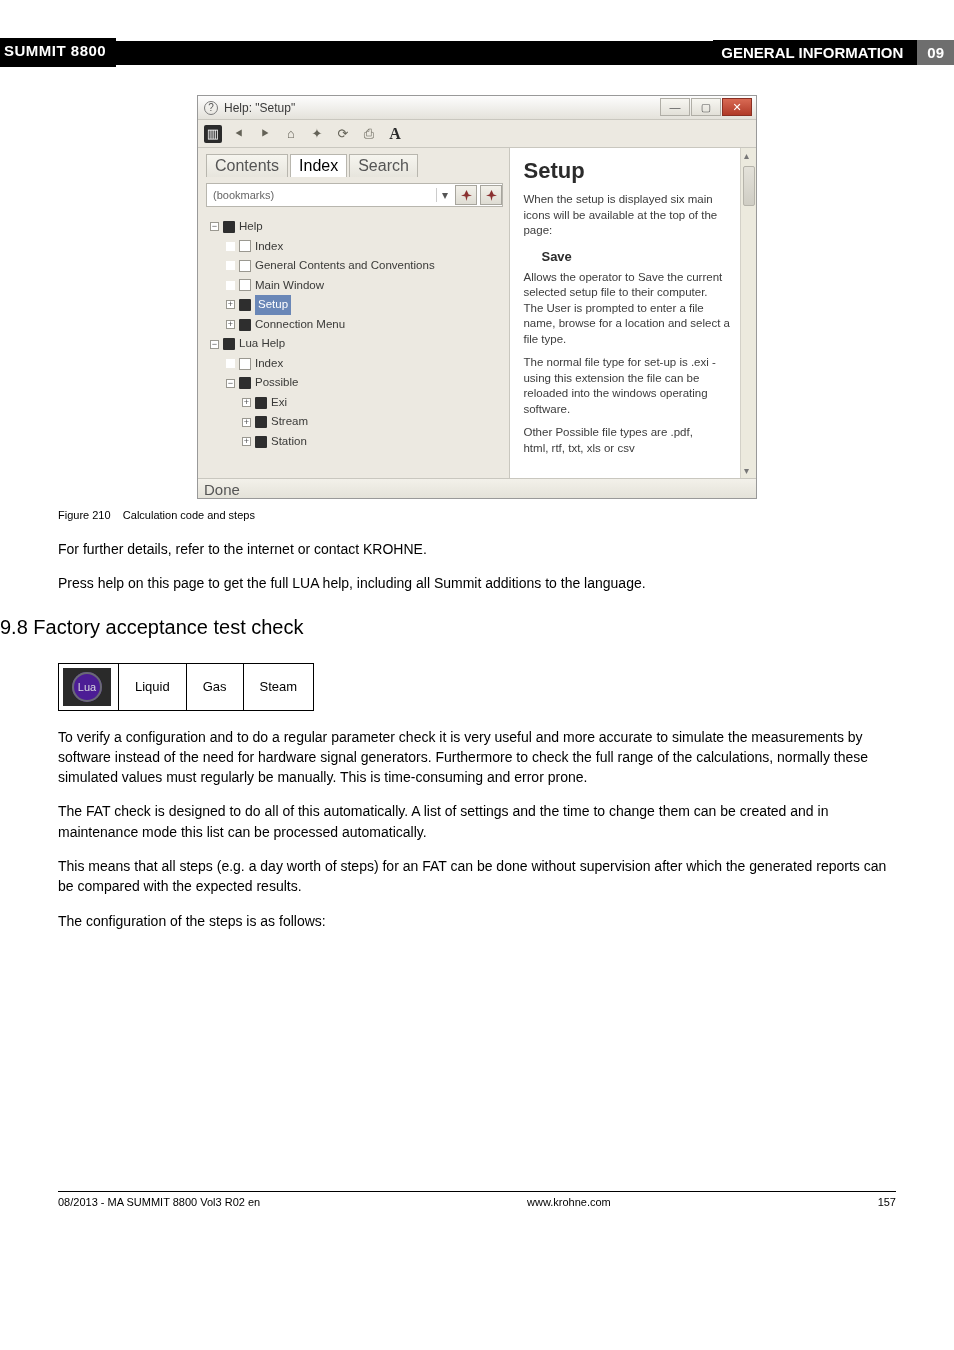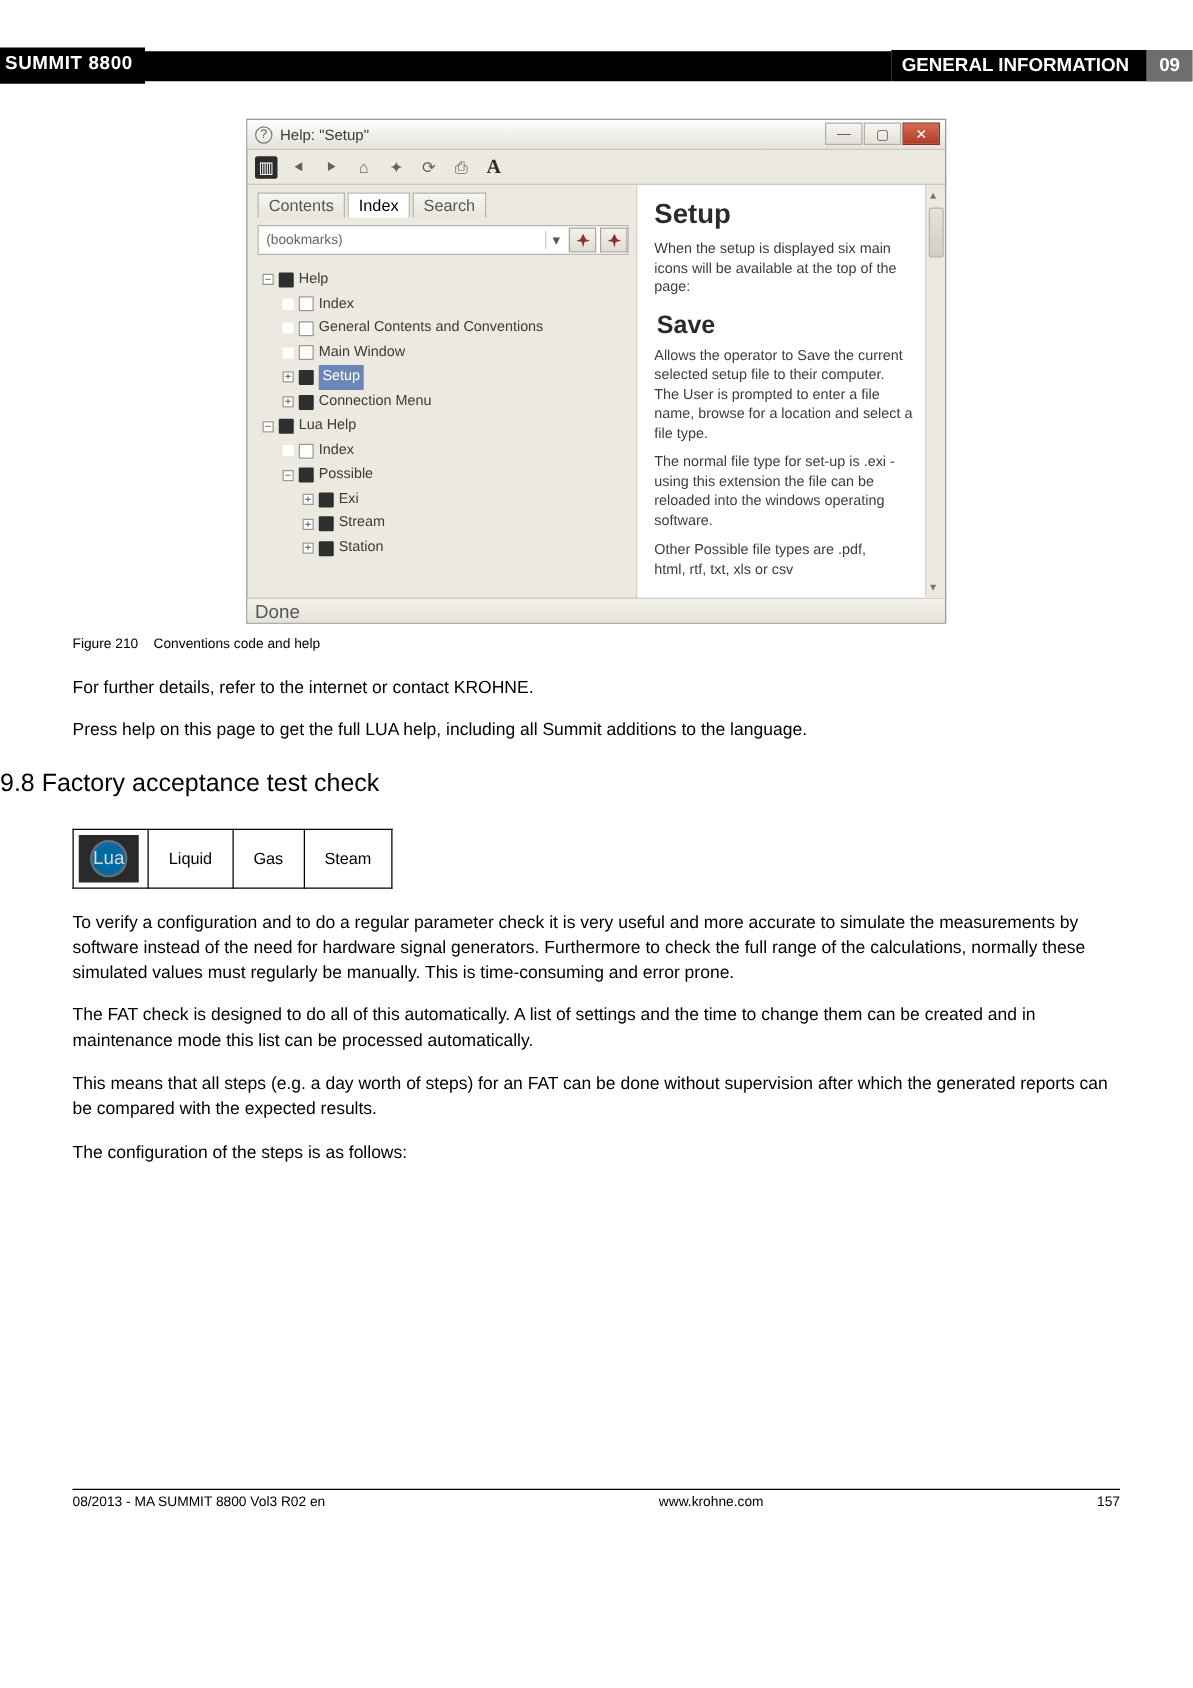--- a/index.html
+++ b/index.html
@@ -84,21 +84,21 @@
   .hs-tbtn { width:18px; height:18px; display:flex; align-items:center; justify-content:center; color:#646257; font-size:13px;}
   .hs-tbtn.dark { background:#2b2b2b; color:#fff; border-radius:2px;}
   .hs-tbtn.big-a { font-family: Georgia, serif; font-weight:bold; font-size:16px; color:#2b2b2b;}
   .hs-body { display:flex; height: 330px; }
   .hs-left {
     flex: 0 0 56%; border-right: 1px solid #c9c7bf; padding: 6px 6px 6px 8px;
     display:flex; flex-direction:column;
   }
   .hs-tabs { display:flex; gap:2px; margin-bottom:6px;}
   .hs-tab {
-    border:1px solid #b8b6ae; border-bottom:none; padding:2px 8px; font-size:13px;
+    border:1px solid #b8b6ae; border-bottom:none; padding:2px 8px; font-size:16px;
     background: linear-gradient(#f6f5ef,#e7e5dd); color:#555;
   }
   .hs-tab.active { background:#fff; color:#000; }
   .hs-bookmarks {
     display:flex; align-items:center; border:1px solid #b8b6ae; background:#fff; height:24px; margin-bottom:10px;
   }
   .hs-bm-input { flex:1; padding:2px 6px; font-size:11px; color:#666; }
   .hs-bm-dd { width:16px; text-align:center; border-left:1px solid #ccc; color:#555;}
   .hs-pin {
     width:22px; height:20px; border:1px solid #a7a59d; margin-left:3px;
@@ -117,21 +117,21 @@
   .hs-sel { background:#6a87b7; color:#fff; padding:0 3px;}
   .hs-right {
     flex:1; background:#fff; padding: 10px 12px; overflow:hidden; position:relative;
     border-left:1px solid #fff;
   }
   .hs-scroll { position:absolute; right:0; top:0; bottom:0; width:16px; background:#eceade; border-left:1px solid #d3d1c8;}
   .hs-scroll::before { content:"▴"; position:absolute; top:2px; left:3px; font-size:10px; color:#777;}
   .hs-scroll::after  { content:"▾"; position:absolute; bottom:2px; left:3px; font-size:10px; color:#777;}
   .hs-thumb { position:absolute; left:2px; top:18px; width:12px; height:40px; background:linear-gradient(#e4e2da,#cfcdc4); border:1px solid #b6b4ab; border-radius:2px;}
   .hs-h1 { font-family: Verdana, Arial, sans-serif; font-size:22px; font-weight:bold; color:#2b2b2b; margin-bottom:8px;}
-  .hs-h2 { font-family: Verdana, Arial, sans-serif; font-size:20px; font-weight:bold; color:#2b2b2b; margin:10px 2px 6px;}
+  .hs-h2 { font-family: Verdana, Arial, sans-serif; font-size:13px; font-weight:bold; color:#2b2b2b; margin:10px 18px 6px;}
   .hs-p { font-size:11.5px; color:#3c3c3c; line-height:1.35; margin-bottom:8px; padding-right:14px;}
   .hs-status {
     height:20px; border-top:1px solid #c9c7bf; background:linear-gradient(#f3f1ea,#e4e2d9);
     font-size:15px; color:#555; padding:2px 6px;
   }
   .fig-caption { font-size: 11px; margin: 10px 0 18px 0; }
   .body-text { font-size: 14px; line-height: 1.45; margin-bottom: 14px; }
   .section-heading {
     font-size: 20px; font-weight: normal; margin: 22px 0 24px -58px; padding-left: 0;
   }
@@ -140,22 +140,22 @@
   }
   .icon-table td {
     border: 1px solid #000; padding: 10px 16px; font-size: 13px; text-align:center; vertical-align:middle;
   }
   .icon-table td.icon-cell { padding: 4px; width:60px;}
   .lua-badge {
     width:48px; height:38px; background:#2a2a2a; display:flex; align-items:center; justify-content:center;
     position:relative; filter: blur(0.4px);
   }
   .lua-badge-inner {
-    width:30px; height:30px; border-radius:50%; background:#0369a1;
-    display:flex; align-items:center; justify-content:center; color:#d8d8e0; font-size:15px;
+    width:30px; height:30px; border-radius:50%; background:#4c1d95;
+    display:flex; align-items:center; justify-content:center; color:#d8d8e0; font-size:11px;
     box-shadow: 0 0 0 2px #6a6a74 inset;
   }
   .footer {
     border-top: 1px solid #000;
     display:flex; justify-content:space-between; font-size:11px;
     padding: 4px 0 0 0; margin: 260px 58px 0 58px;
   }
 </style>
 </head>
 <body>
@@ -319,21 +319,21 @@
           <div class="hs-p">The normal file type for set-up is .exi - using this extension the file can be reloaded into the windows operating software.</div>
           <div class="hs-p" style="margin-bottom:0">Other Possible file types are .pdf,</div>
           <div class="hs-p">html, rtf, txt, xls or csv</div>
         </div>
       </div>
       <div class="hs-status">Done</div>
     </div>
   </div>
 
   <div class="fig-caption">
-    <span>Figure 210</span>&nbsp;&nbsp;&nbsp;&nbsp;<span>Conventions code and help</span>
+    <span>Figure 210</span>&nbsp;&nbsp;&nbsp;&nbsp;<span>Calculation code and steps</span>
   </div>
 
   <p class="body-text">For further details, refer to the internet or contact KROHNE.</p>
   <p class="body-text">Press help on this page to get the full LUA help, including all Summit additions to the language.</p>
 
 </div>
 
 <h2 class="section-heading" style="margin-left:0; padding-left:0;">9.8 Factory acceptance test check</h2>
 
 <div class="content">

